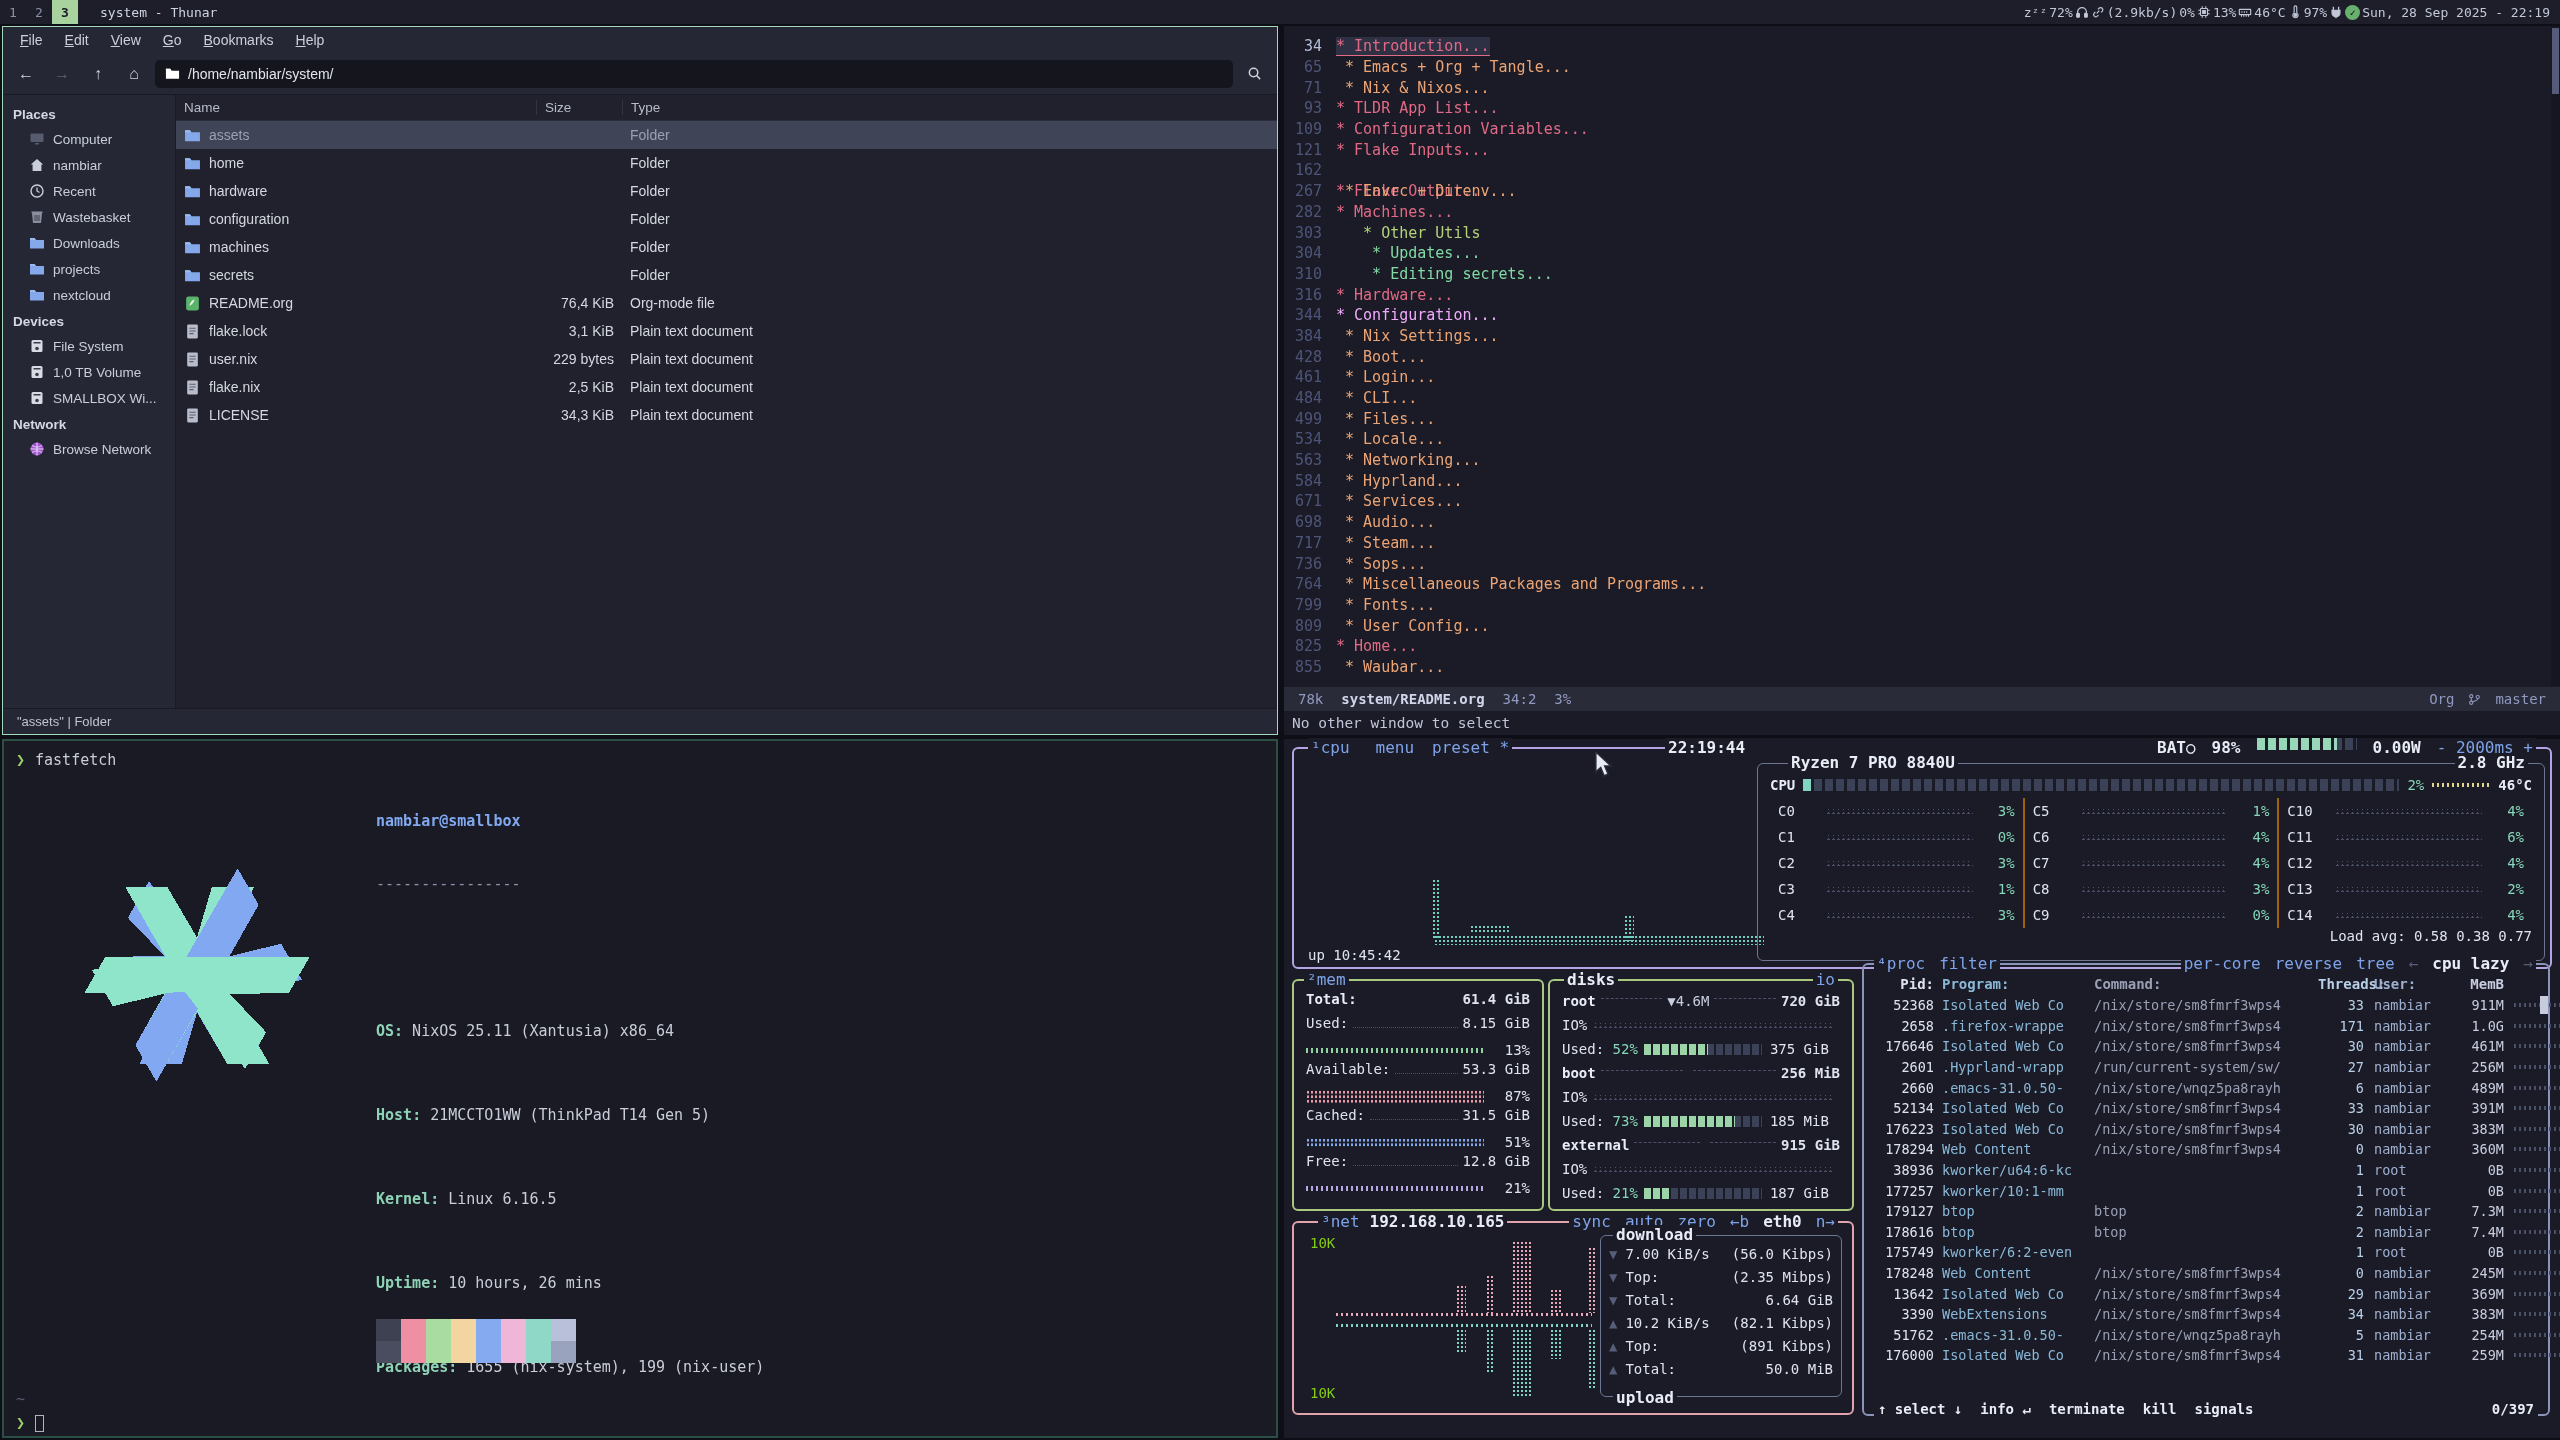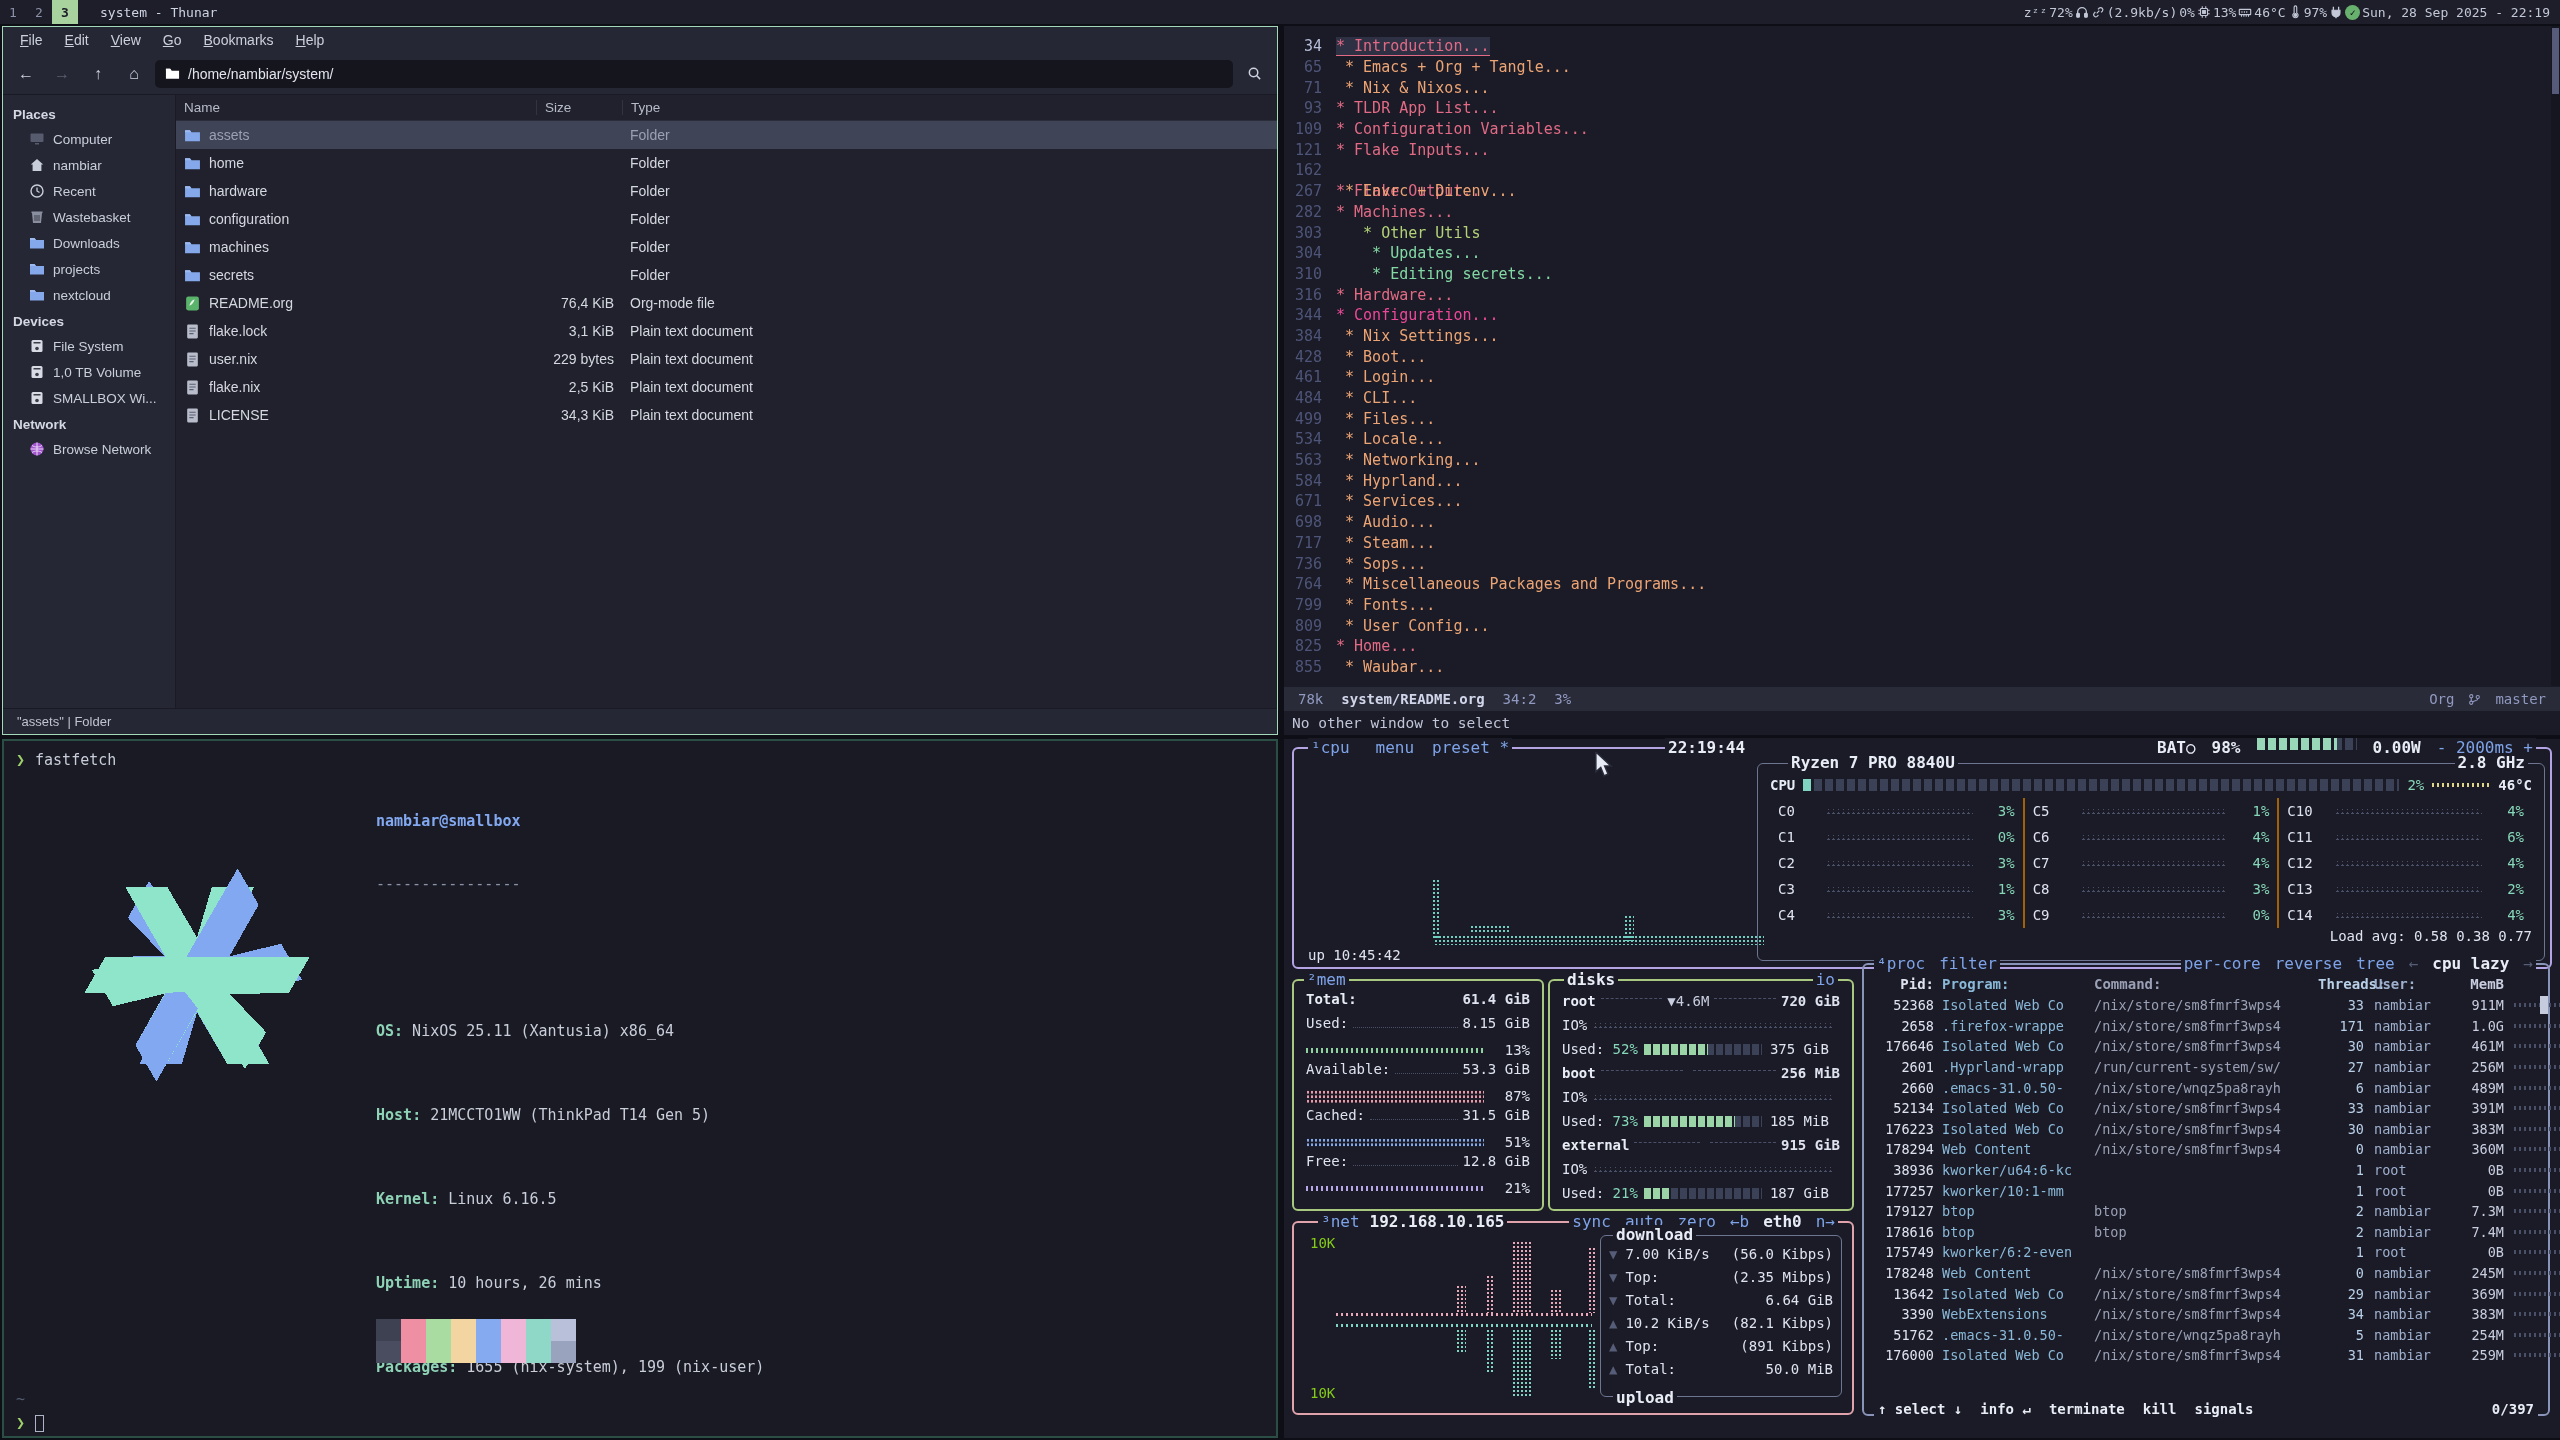--- a/index.html
+++ b/index.html
@@ -653,21 +653,21 @@
           <span class="otext" style="color: rgb(131, 217, 164); padding-left: 4ch;">* Editing secrets...</span>
         </div>
 
         <div class="oline">
           <span class="lnum">316</span>
           <span class="otext" style="color: rgb(226, 106, 133); padding-left: 0ch;">* Hardware...</span>
         </div>
 
         <div class="oline">
           <span class="lnum">344</span>
-          <span class="otext" style="color: #ec4899; padding-left: 0ch;">* Configuration...</span>
+          <span class="otext" style="color: #f0abfc; padding-left: 0ch;">* Configuration...</span>
         </div>
 
         <div class="oline">
           <span class="lnum">384</span>
           <span class="otext" style="color: rgb(237, 164, 116); padding-left: 1ch;">* Nix Settings...</span>
         </div>
 
         <div class="oline">
           <span class="lnum">428</span>
           <span class="otext" style="color: rgb(237, 164, 116); padding-left: 1ch;">* Boot...</span>

